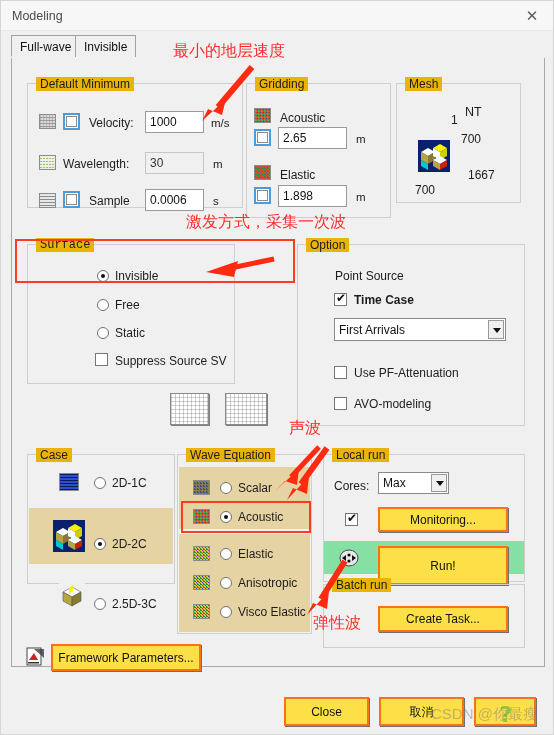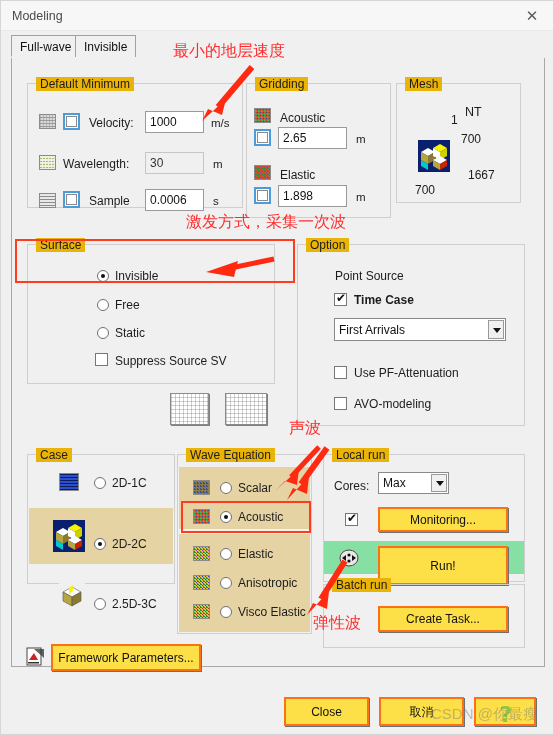--- a/index.html
+++ b/index.html
@@ -135,21 +135,21 @@
     <polygon points="10,16 17,12 17,20 10,24" fill="#8a7a32"></polygon>
     <polygon points="15,8 22,4 29,8 22,12" fill="#f5f500"></polygon>
     <polygon points="15,8 22,12 22,20 15,16" fill="#ffffff"></polygon>
     <polygon points="22,12 29,8 29,16 22,20" fill="#d0d000"></polygon>
     <polygon points="15,20 22,16 29,20 22,24" fill="#ffffff"></polygon>
     <polygon points="15,20 22,24 22,30 15,26" fill="#b5a642"></polygon>
     <polygon points="22,24 29,20 29,26 22,30" fill="#cc2200"></polygon>
     <polygon points="3,20 10,24 10,30 3,26" fill="#00c8d0"></polygon>
   </svg>
 
-  <div class="group" style="left:26px;top:243px;width:248px;height:140px;">
+  <div class="group" style="left:26px;top:243px;width:208px;height:140px;font-family:Liberation Mono, monospace;">
     <div class="glabel">Surface</div>
   </div>
   <div class="radio on" style="left:96px;top:269px;"></div>
   <div class="lbl" style="left:114px;top:268px;">Invisible</div>
   <div class="radio" style="left:96px;top:298px;"></div>
   <div class="lbl" style="left:114px;top:297px;">Free</div>
   <div class="radio" style="left:96px;top:326px;"></div>
   <div class="lbl" style="left:114px;top:325px;">Static</div>
   <div class="cbx" style="left:94px;top:352px;width:13px;height:13px;"></div>
   <div class="lbl" style="left:114px;top:353px;">Suppress Source SV</div>

